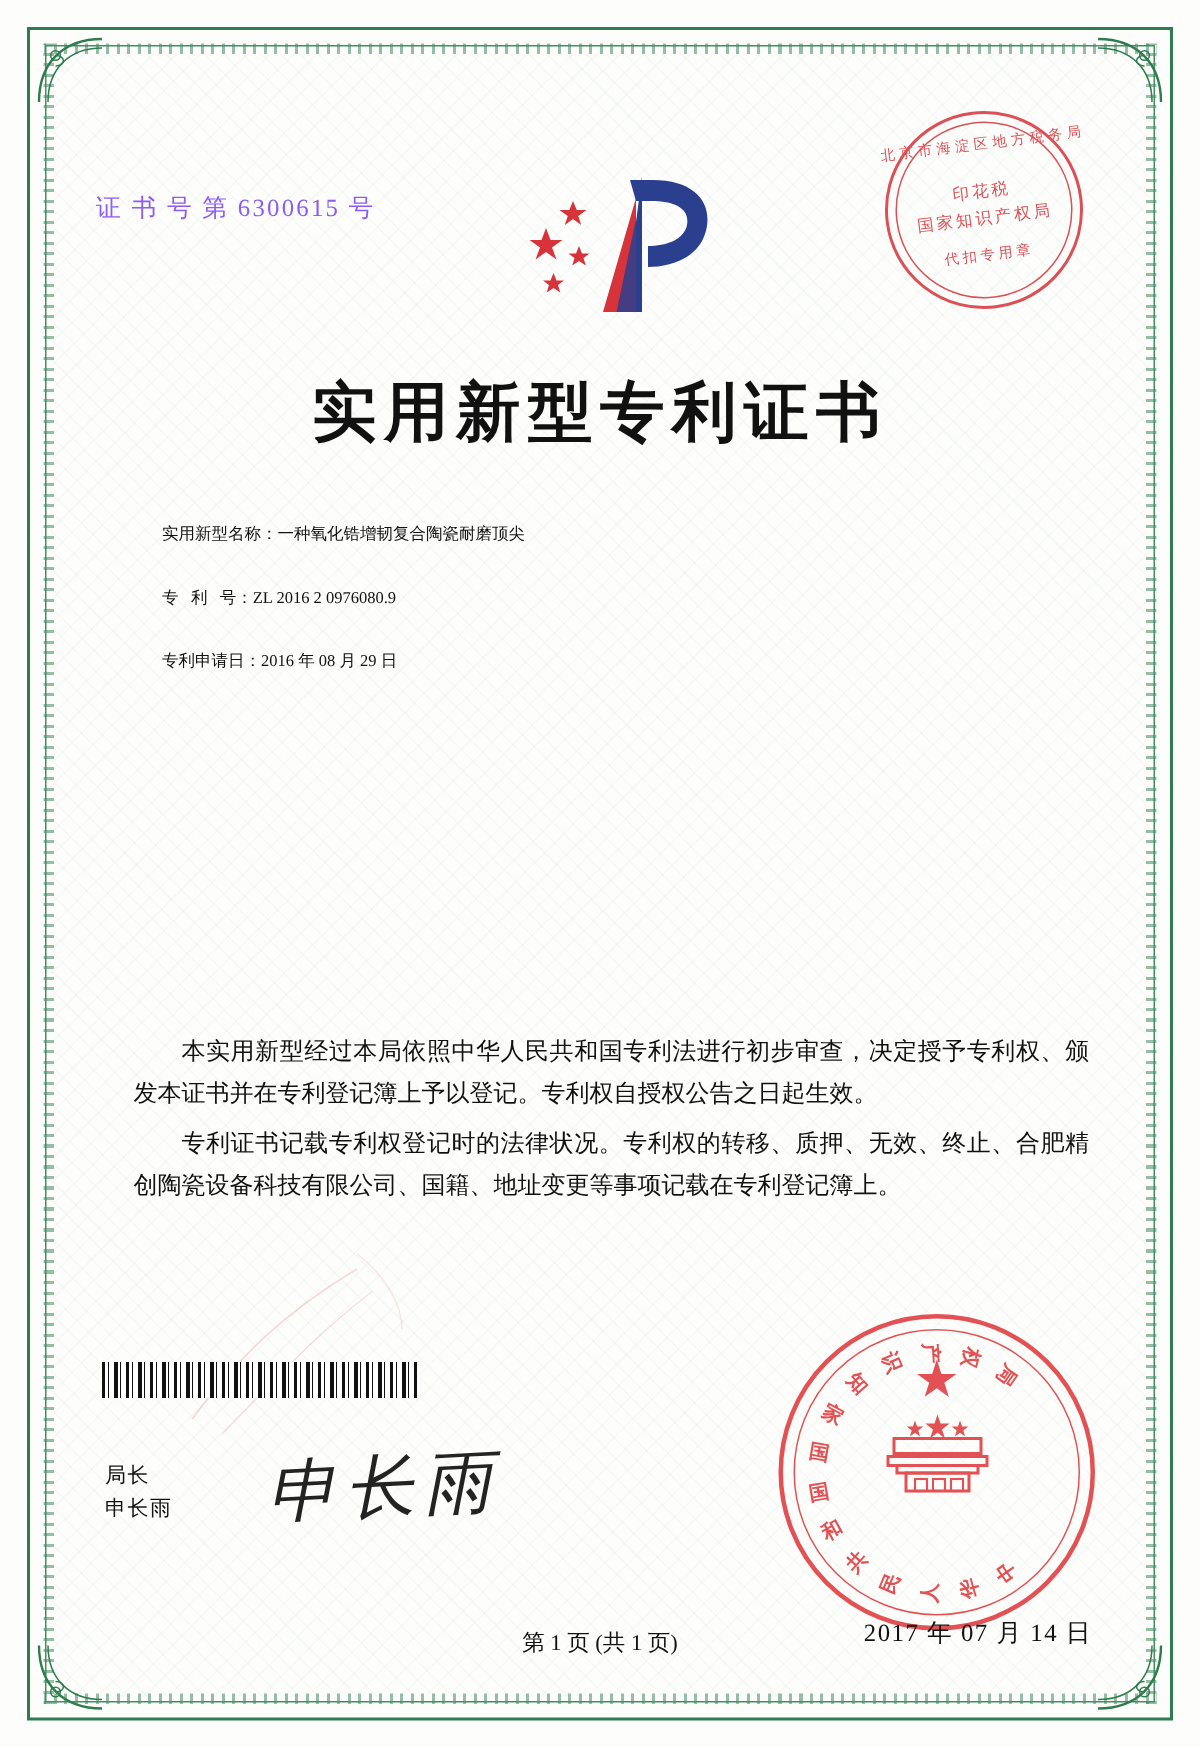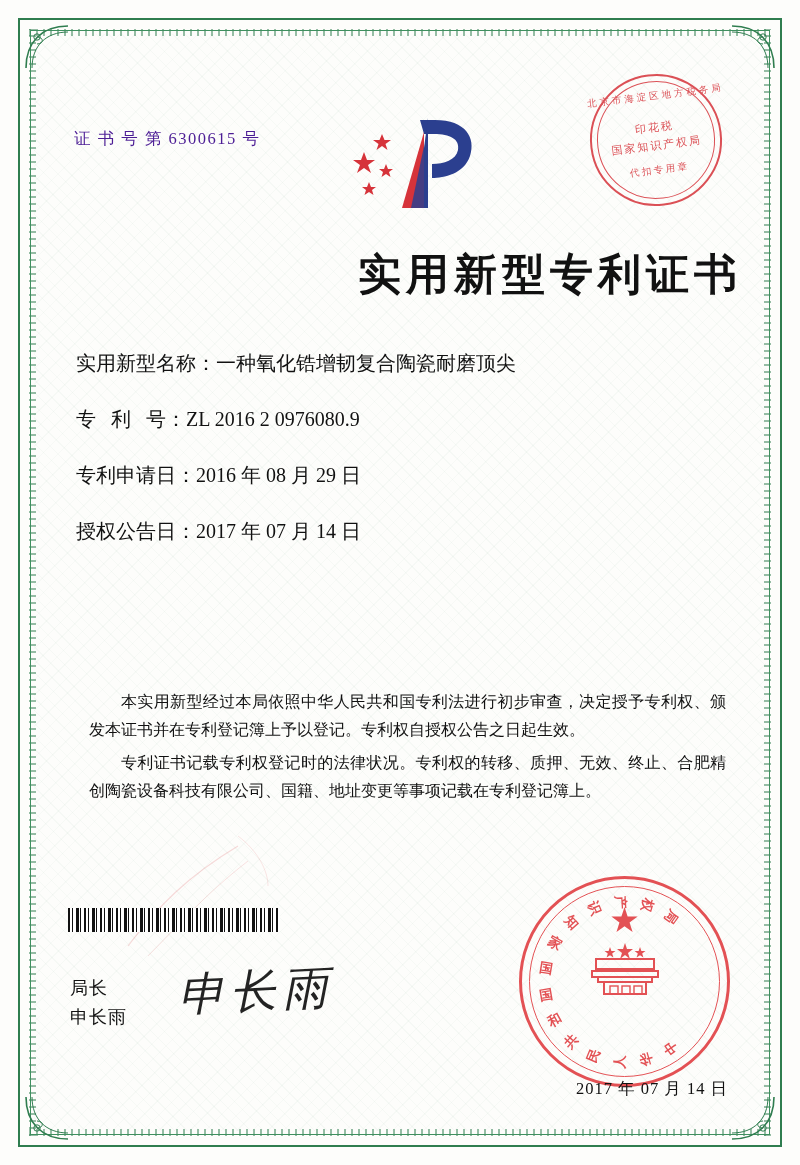--- a/index.html
+++ b/index.html
@@ -77,25 +77,25 @@
   .content {
     position: absolute;
     left: 58px;
     top: 56px;
     right: 58px;
     bottom: 56px;
   }
 
   .cert-no {
     position: absolute;
-    left: 16px;
+    left: 6px;
     top: 72px;
     font-size: 16.5px;
     letter-spacing: 1.5px;
-    color: #4c1d95;
+    color: #8b5cf6;
   }
 
   
   .logo {
     position: absolute;
     left: 278px;
     top: 56px;
     width: 160px;
     height: 110px;
   }
@@ -138,39 +138,40 @@
   }
   .stamp-top .line2 { top: 44px; }
   .stamp-top .line3 { top: 62px; }
   .stamp-top .line4 { top: 88px; font-size: 9.5px; letter-spacing: 2.5px;}
 
   .title {
     position: absolute;
     left: 0;
     right: 0;
     top: 190px;
-    text-align: right;
+    text-align: center;
     font-size: 43px;
     font-weight: bold;
     letter-spacing: 5px;
     color: #111;
     font-family: "DejaVu Serif", "Liberation Serif", serif;
   }
 
   .fields {
     position: absolute;
     left: 18px;
     right: 10px;
     top: 292px;
   }
   .field {
     margin-bottom: 26px;
-    font-size: 20px;
+    font-size: 11px;
     color: #111;
     line-height: 1.5;
+    margin-left: 32px;
   }
   .field .label {
     display: inline-block;
     white-space: pre;
   }
   .field .value {
     display: inline;
   }
 
   .paras {
@@ -200,21 +201,21 @@
       repeating-linear-gradient(90deg,
         #111 0 2px, #fff 2px 4px, #111 4px 5px, #fff 5px 8px,
         #111 8px 11px, #fff 11px 12px, #111 12px 13px, #fff 13px 16px);
   }
 
   
   .sig-block {
     position: absolute;
     left: 12px;
     top: 918px;
-    font-size: 18px;
+    font-size: 14px;
     line-height: 1.6;
     color: #111;
     letter-spacing: 1px;
   }
   .signature {
     position: absolute;
     left: 120px;
     top: 905px;
     font-size: 46px;
     color: #111;
@@ -362,23 +363,20 @@
 
     <div class="fields">
       <div class="field">
         <span class="label">实用新型名称：</span><span class="value">一种氧化锆增韧复合陶瓷耐磨顶尖</span>
       </div>
       <div class="field">
         <span class="label">专   利   号：</span><span class="value">ZL 2016 2 0976080.9</span>
       </div>
       <div class="field">
         <span class="label">专利申请日：</span><span class="value">2016 年 08 月 29 日</span>
-      </div>
-      <div class="field">
-        <span class="label">授权公告日：</span><span class="value">2017 年 07 月 14 日</span>
       </div>
     </div>
 
     <div class="paras">
       <p>本实用新型经过本局依照中华人民共和国专利法进行初步审查，决定授予专利权、颁发本证书并在专利登记簿上予以登记。专利权自授权公告之日起生效。</p>
       <p>专利证书记载专利权登记时的法律状况。专利权的转移、质押、无效、终止、合肥精创陶瓷设备科技有限公司、国籍、地址变更等事项记载在专利登记簿上。</p>
     </div>
 
     <svg class="scribble" style="left:60px; top:760px; width:220px; height:150px;" viewBox="0 0 220 150">
       <path d="M10 130 C40 90 70 60 120 30" stroke="#d6333a" stroke-width="1.2" fill="none" opacity=".5"></path>
@@ -421,15 +419,16 @@
           <span style="transform: rotate(-61.1538deg) translate(0px, -80px) rotate(90deg) translate(-50%, -50%);">家</span>
           <span style="transform: rotate(-41.9231deg) translate(0px, -80px) rotate(90deg) translate(-50%, -50%);">知</span>
           <span style="transform: rotate(-22.6923deg) translate(0px, -80px) rotate(90deg) translate(-50%, -50%);">识</span>
           <span style="transform: rotate(-3.46154deg) translate(0px, -80px) rotate(90deg) translate(-50%, -50%);">产</span>
           <span style="transform: rotate(15.7692deg) translate(0px, -80px) rotate(90deg) translate(-50%, -50%);">权</span>
           <span style="transform: rotate(35deg) translate(0px, -80px) rotate(90deg) translate(-50%, -50%);">局</span>
         </div>
     </div>
     <div class="stamp-date">2017 年 07 月 14 日</div>
 
+    <div class="page-no">第 1 页 (共 1 页)</div>
 
   </div>
 </div>
 
 </body></html>

